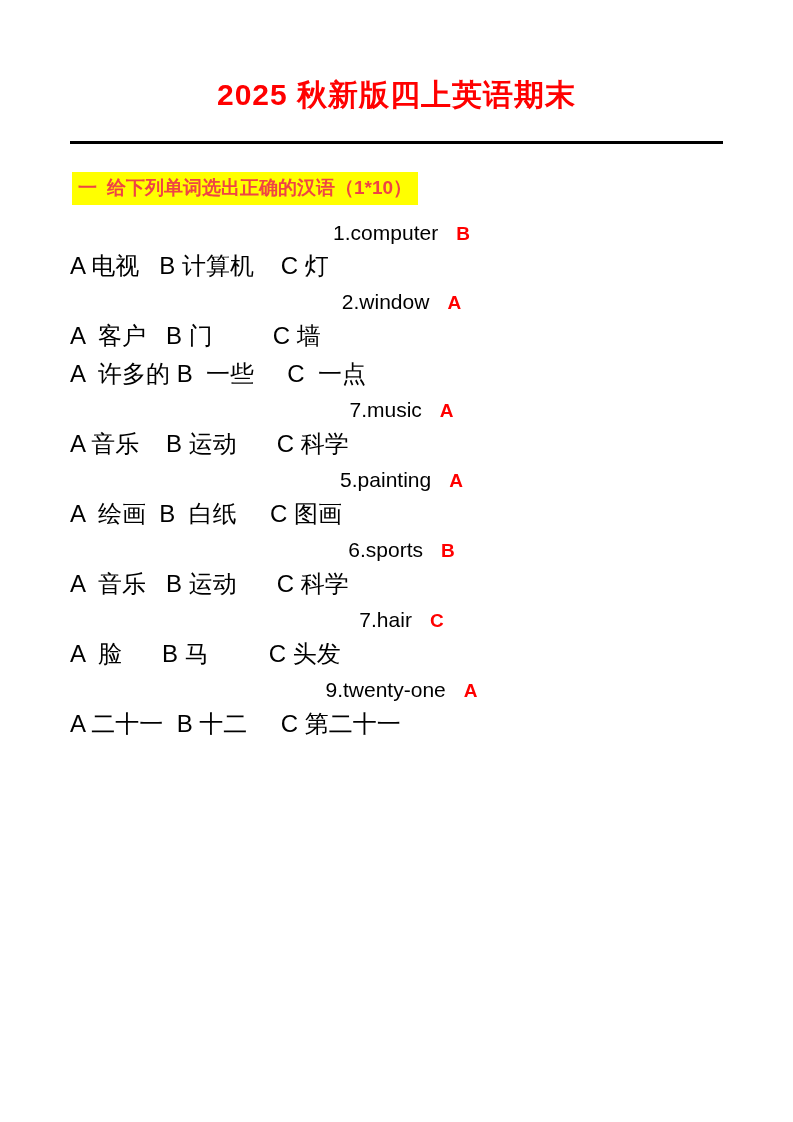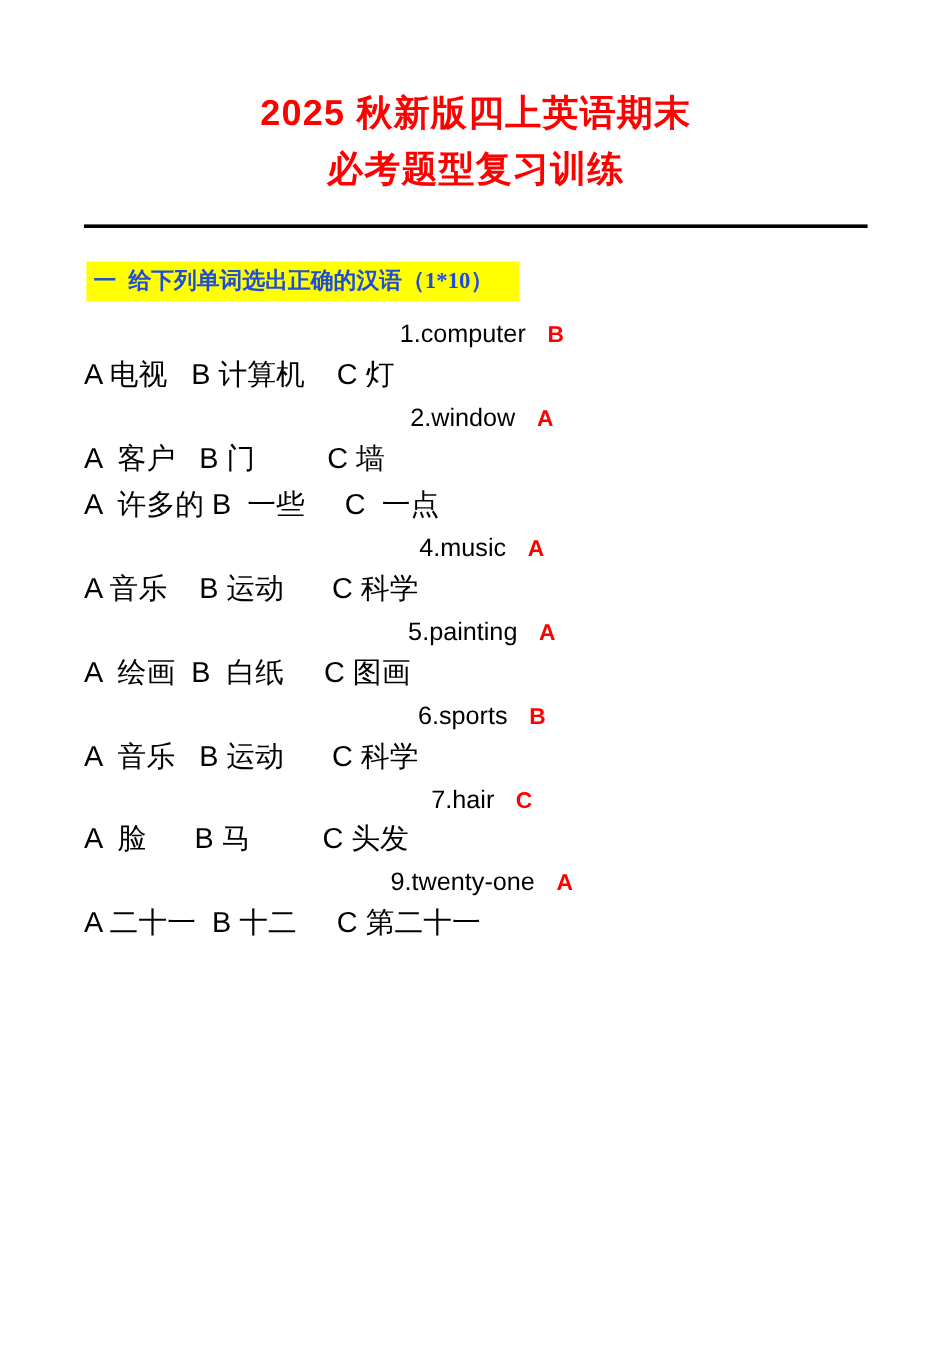--- a/index.html
+++ b/index.html
@@ -35,26 +35,25 @@
   }
   .title-rule {
     margin: 22px 10px 0 10px;
     border: 0;
     border-top: 3px solid #000000;
   }
   .section-heading {
     margin: 28px 0 6px 12px;
     display: inline-block;
     background: #ffff00;
-    color: #1d4ed8;
+    color: #ef4444;
     font-weight: bold;
     font-size: 19px;
-    padding: 3px 22px 4px 6px;
+    padding: 3px 6px 4px 6px;
     white-space: nowrap;
-    font-family: Liberation Serif, serif;
   }
   .section-heading .num {
     margin-right: 10px;
   }
   .qlist {
     margin: 6px 0 0 10px;
   }
   .qitem {
     margin-bottom: 2px;
   }
@@ -79,21 +78,20 @@
     white-space: pre;
   }
 </style>
 </head>
 <body>
 
 <div class="page">
 
   <div class="doc-title">
     <span>2025 秋新版四上英语期末</span>
-    <span class="line2">必考题型复习训练</span>
   </div>
 
   <hr class="title-rule">
 
   <div class="section-heading">
     <span class="num">一</span><span>给下列单词选出正确的汉语（1*10）</span>
   </div>
 
   <div class="qlist">
 
@@ -110,21 +108,21 @@
       </div>
       <div class="optline">A  客户   B 门         C 墙</div>
     </div>
 
     <div class="qitem">
       <div class="optline">A  许多的 B  一些     C  一点</div>
     </div>
 
     <div class="qitem">
       <div class="qline">
-        <span class="qnum">4.music</span><span class="answer">A</span>
+        <span class="qnum">7.music</span><span class="answer">A</span>
       </div>
       <div class="optline">A 音乐    B 运动      C 科学</div>
     </div>
 
     <div class="qitem">
       <div class="qline">
         <span class="qnum">5.painting</span><span class="answer">A</span>
       </div>
       <div class="optline">A  绘画  B  白纸     C 图画</div>
     </div>

